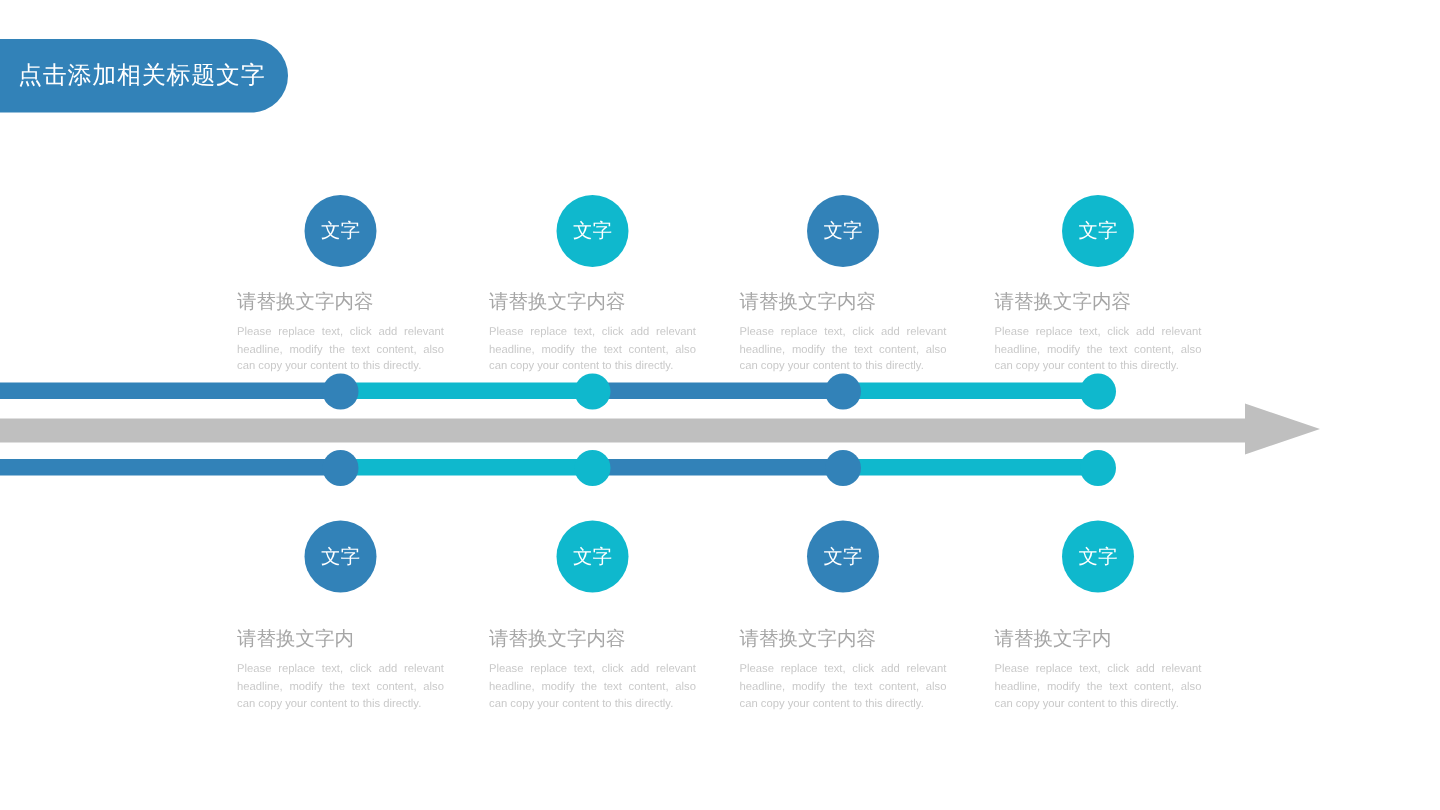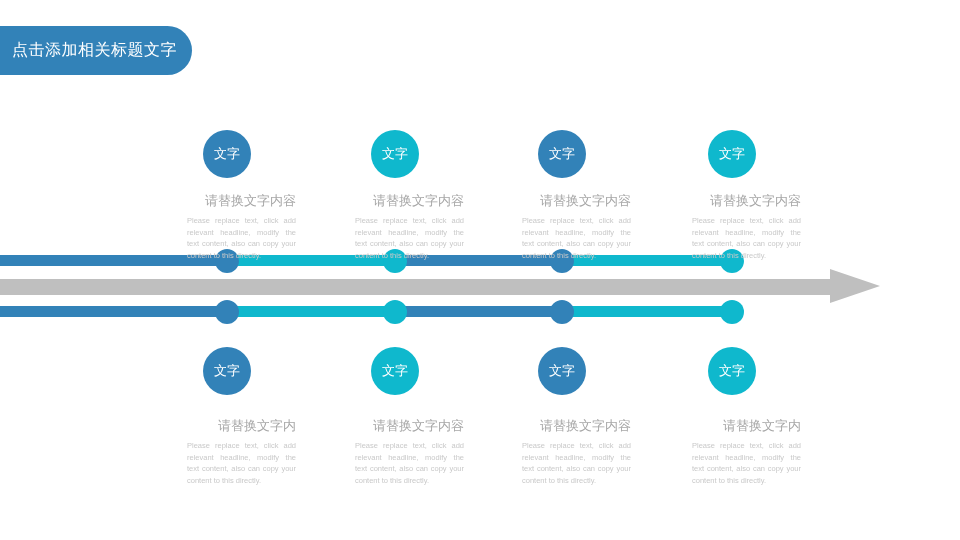--- a/index.html
+++ b/index.html
@@ -112,29 +112,27 @@
     color: #ffffff;
     font-size: 13px;
     font-family: "DejaVu Sans", "Liberation Sans", sans-serif;
     margin: 0 auto;
   }
   .heading {
     color: #a6a6a6;
     font-size: 13px;
     font-family: Liberation Sans, sans-serif;
     white-space: nowrap;
-    text-align: right;
   }
   .body-text {
     color: #c9c9c9;
     font-size: 7.5px;
     line-height: 11.5px;
     text-align: justify;
     font-family: "Liberation Sans", sans-serif;
-    margin-left: 29px;
   }
 
   
   .col-top .bubble   { margin-bottom: 14px; }
   .col-top .heading  { margin-bottom: 5px; }
 
   
   .col-bottom .bubble  { margin-bottom: 22px; }
   .col-bottom .heading { margin-bottom: 5px; }
 </style>

